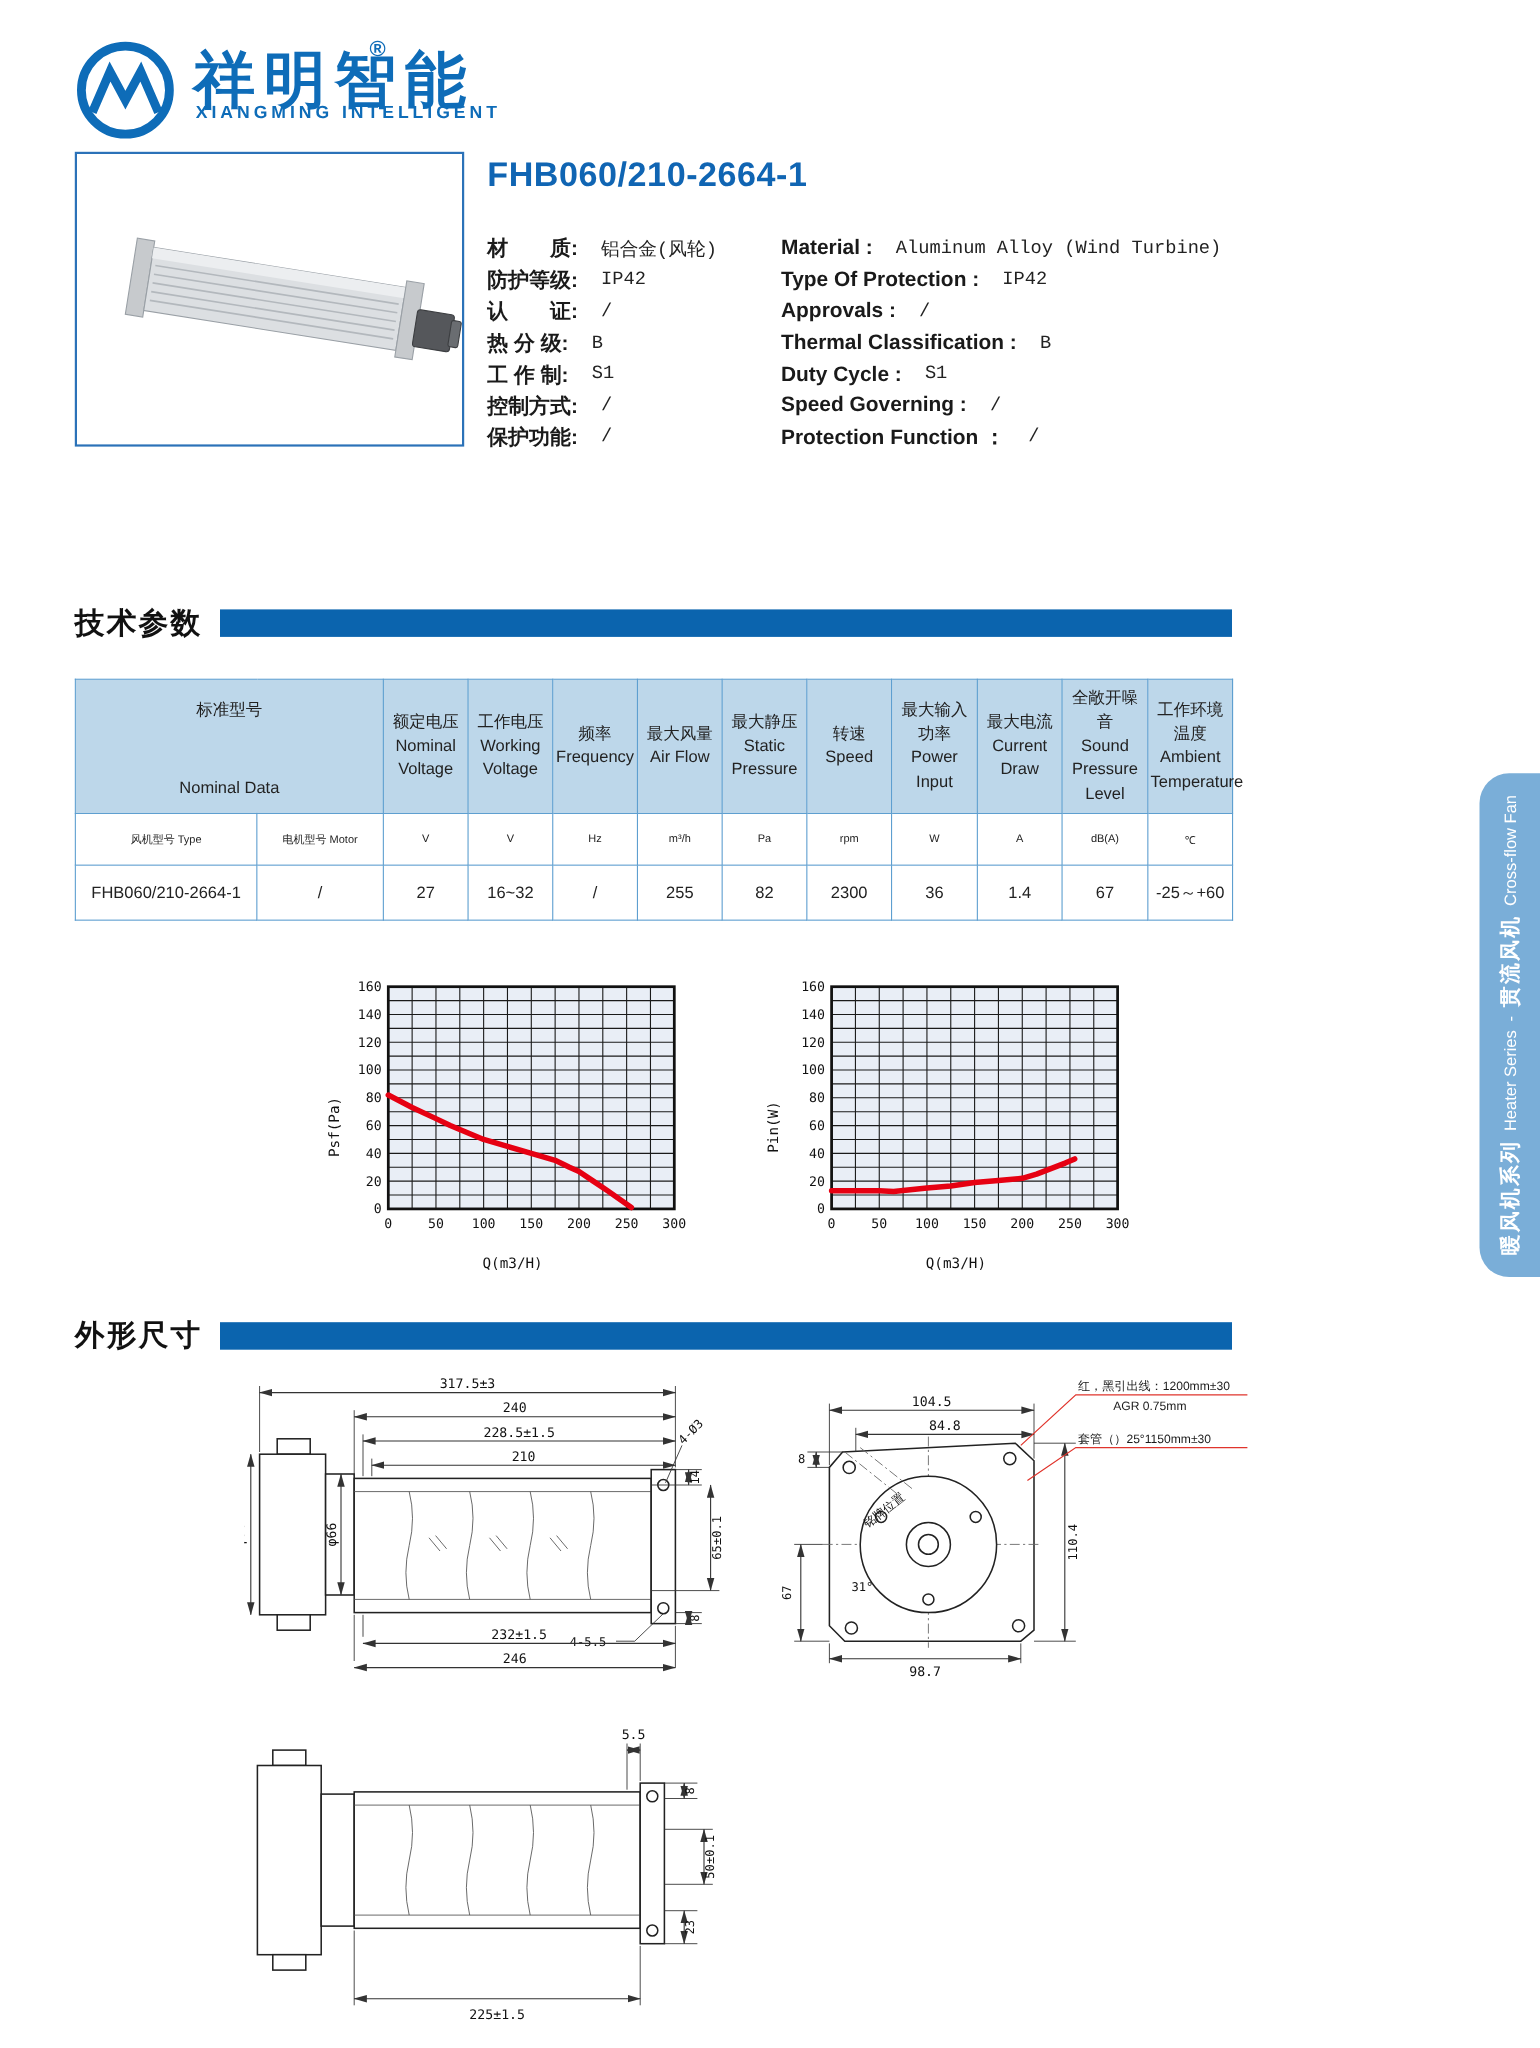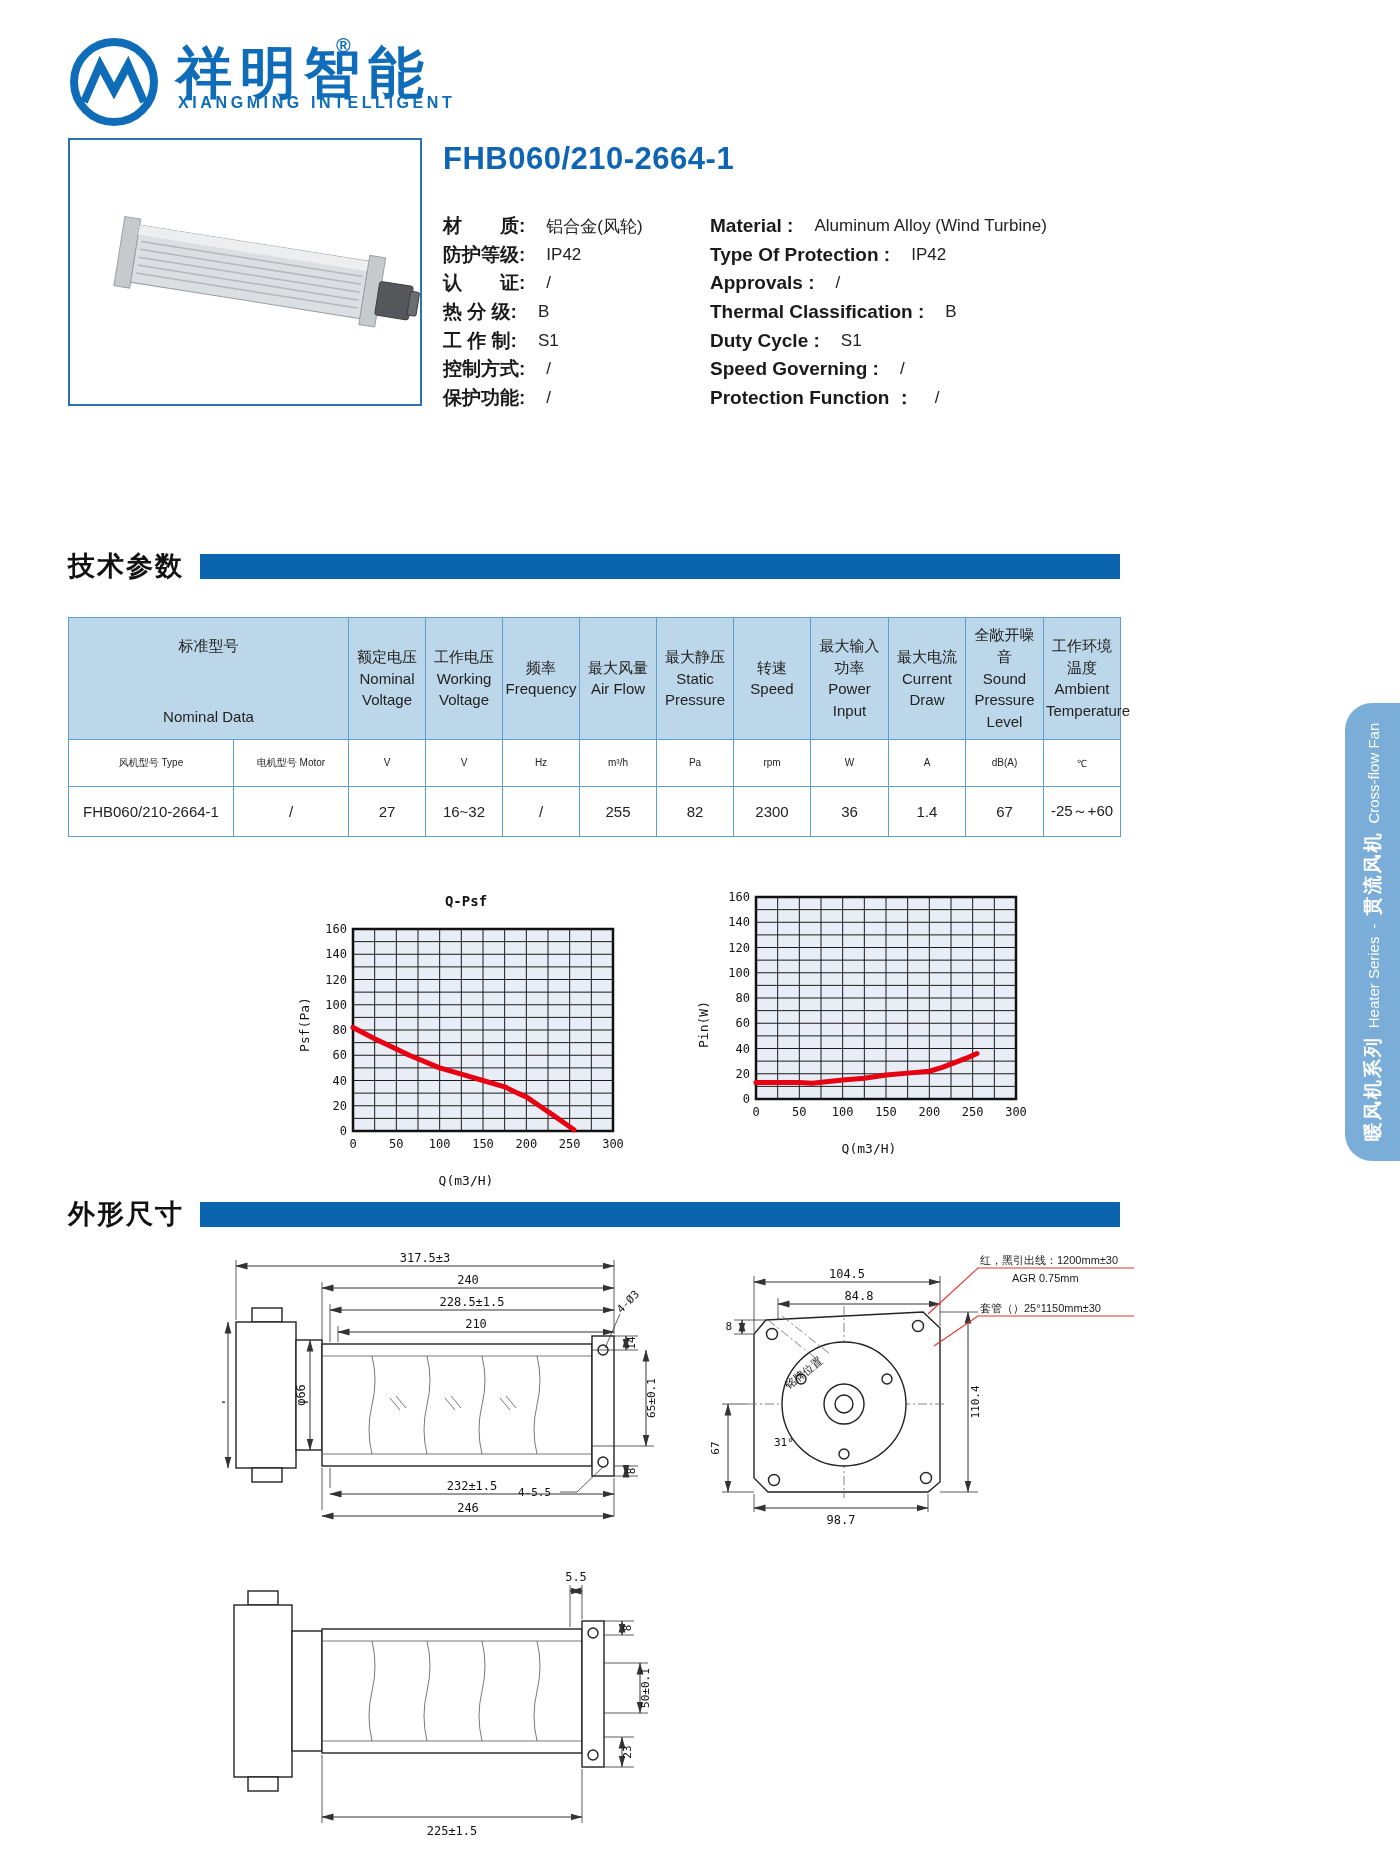--- a/index.html
+++ b/index.html
@@ -16,21 +16,21 @@
   
   .photo-box { position:absolute; left:68px; top:138px; width:354px; height:268px; border:2px solid #2b72b8; background:#fff; }
 
   
   .prod-title { position:absolute; left:443px; top:141px; font-size:31px; font-weight:bold; color:#1065b3; letter-spacing:0.5px; }
   .spec-col { position:absolute; top:212px; }
   .spec-cn { left:443px; width:265px; }
   .spec-en { left:710px; width:440px; }
   .spec-row { height:28.6px; display:flex; align-items:center; white-space:nowrap;gap:14px; }
   .spec-row .lb { font-size:19px; font-weight:bold; color:#1a1a1a; }
-  .spec-row .vl { font-size:17px; color:#222; margin-left:7px; }
+  .spec-row .vl { font-size:17px; color:#222; margin-left:7px;font-family:Liberation Mono, monospace; }
 
   
   .sec-head { position:absolute; left:68px; width:1052px; display:flex; align-items:center; }
   .sec-head .t { font-size:27px; font-weight:bold; color:#111; letter-spacing:2px; white-space:nowrap; }
   .sec-head .bar { flex:1; height:25px; background:#0b64ae; margin-left:16px; }
 
   
   .param-table { position:absolute; left:68px; top:617px; width:1052px; border-collapse:collapse; table-layout:fixed; }
   .param-table td { border:1px solid #5e9fd0; text-align:center; vertical-align:middle; color:#222; }
   .param-table .hd { background:#bdd7ea; font-size:15px; height:116px; padding:6px 2px; line-height:1.45; }
@@ -267,21 +267,20 @@
       <span class="cn">暖风机系列</span>
       <span class="en">Heater Series</span>
       <span class="en">-</span>
       <span class="cn">贯流风机</span>
       <span class="en">Cross-flow Fan</span>
     </div>
   </div>
 
 
   <div class="chart" style="left:301px; top:889px;">
-    <div class="chart-title">Q-Psf</div>
     <div class="chart-ylabel">Psf(Pa)</div>
     <svg width="330" height="246">
         <rect x="52" y="8" width="260" height="202" fill="#e9eef6"></rect>
         <line x1="52" y1="8" x2="52" y2="210" stroke="#1a1a1a" stroke-width="1"></line>
         <line x1="73.66666666666667" y1="8" x2="73.66666666666667" y2="210" stroke="#1a1a1a" stroke-width="1"></line>
         <line x1="95.33333333333334" y1="8" x2="95.33333333333334" y2="210" stroke="#1a1a1a" stroke-width="1"></line>
         <line x1="117" y1="8" x2="117" y2="210" stroke="#1a1a1a" stroke-width="1"></line>
         <line x1="138.66666666666669" y1="8" x2="138.66666666666669" y2="210" stroke="#1a1a1a" stroke-width="1"></line>
         <line x1="160.33333333333331" y1="8" x2="160.33333333333331" y2="210" stroke="#1a1a1a" stroke-width="1"></line>
         <line x1="182" y1="8" x2="182" y2="210" stroke="#1a1a1a" stroke-width="1"></line>

